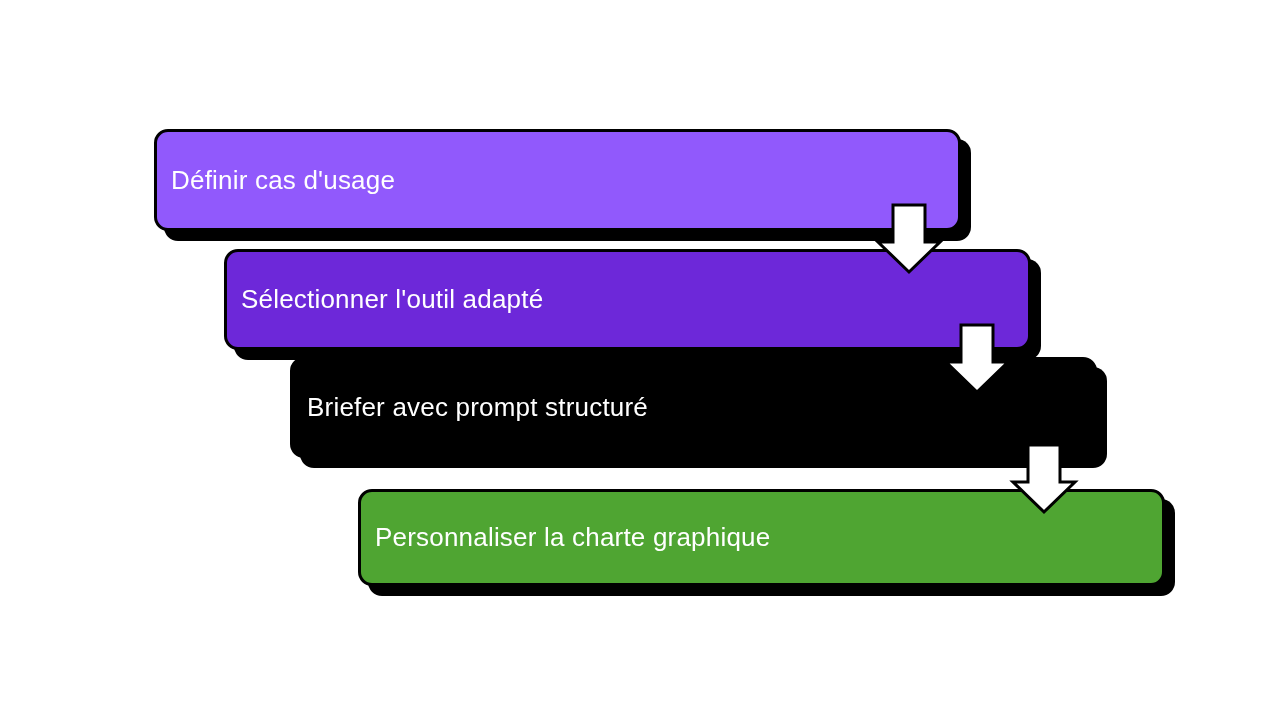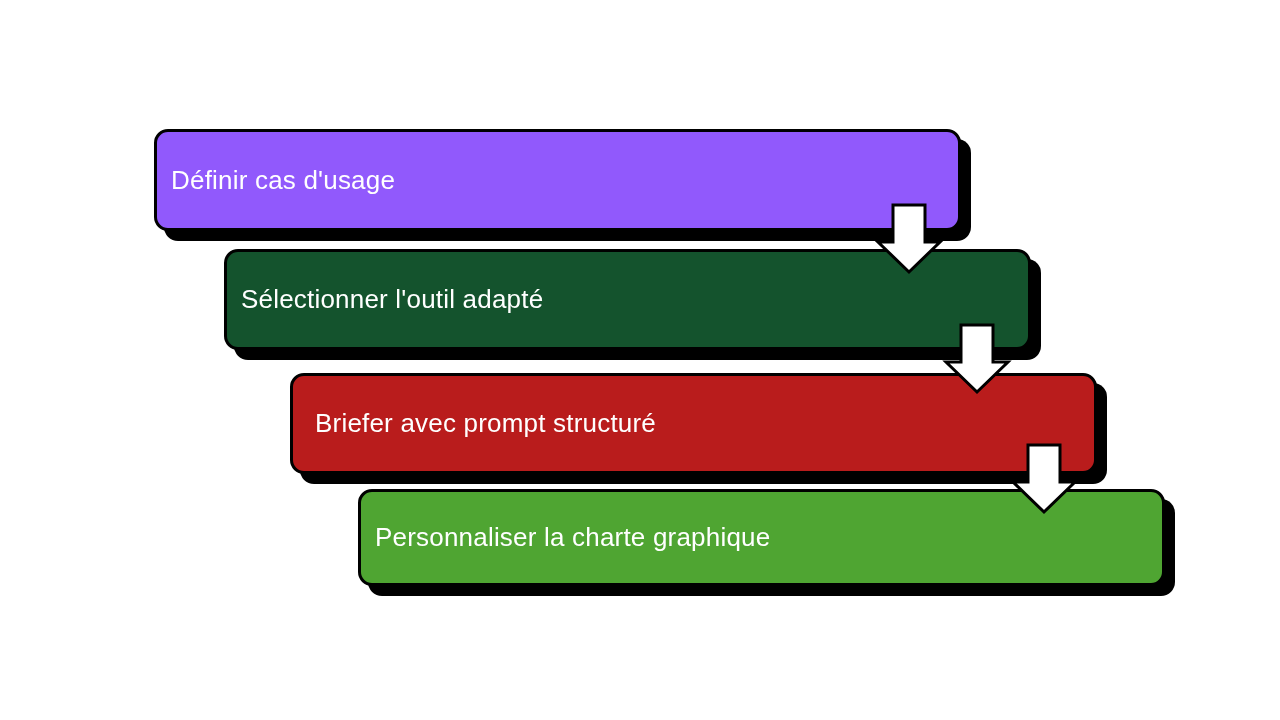--- a/index.html
+++ b/index.html
@@ -56,25 +56,25 @@
 </style>
 </head>
 <body style="background: rgb(255, 255, 255);">
 
 <div id="diagram">
 
   <div class="step-box" id="box-1" style="left: 134px; top: 129px; width: 807px; height: 102px; background: rgb(145, 89, 252); border-color: rgb(0, 0, 0); box-shadow: rgb(0, 0, 0) 10px 10px 0px 0px; padding-left: 14px;">
     <span class="step-label" style="color: rgb(255, 255, 255);">Définir cas d'usage</span>
   </div>
 
-  <div class="step-box" id="box-2" style="left: 204px; top: 249px; width: 807px; height: 101px; background: #14532d; border-color: rgb(0, 0, 0); box-shadow: rgb(0, 0, 0) 10px 10px 0px 0px; padding-left: 14px;">
+  <div class="step-box" id="box-2" style="left: 204px; top: 249px; width: 807px; height: 101px; background: #6d28d9; border-color: rgb(0, 0, 0); box-shadow: rgb(0, 0, 0) 10px 10px 0px 0px; padding-left: 14px;">
     <span class="step-label" style="color: rgb(255, 255, 255);">Sélectionner l'outil adapté</span>
   </div>
 
-  <div class="step-box" id="box-3" style="left: 270px; top: 373px; width: 807px; height: 101px; background: #b91c1c; border-color: rgb(0, 0, 0); box-shadow: rgb(0, 0, 0) 10px 10px 0px 0px; padding-left: 22px;">
+  <div class="step-box" id="box-3" style="left: 270px; top: 357px; width: 807px; height: 101px; background: #000000; border-color: rgb(0, 0, 0); box-shadow: rgb(0, 0, 0) 10px 10px 0px 0px; padding-left: 14px;">
     <span class="step-label" style="color: rgb(255, 255, 255);">Briefer avec prompt structuré</span>
   </div>
 
   <div class="step-box" id="box-4" style="left: 338px; top: 489px; width: 807px; height: 97px; background: rgb(79, 165, 50); border-color: rgb(0, 0, 0); box-shadow: rgb(0, 0, 0) 10px 10px 0px 0px; padding-left: 14px;">
     <span class="step-label" style="color: rgb(255, 255, 255);">Personnaliser la charte graphique</span>
   </div>
 
   <div class="arrow" id="arrow-1" style="left: 876px; top: 204px; width: 66px; height: 70px;">
     <svg viewBox="0 0 66 70" width="66" height="70">
       <path class="arrow-path" d="M 17 1 L 49 1 L 49 38 L 64 38 L 33 68 L 2 38 L 17 38 Z" stroke-width="3" stroke-linejoin="miter" fill="#FFFFFF" stroke="#000000"></path>

